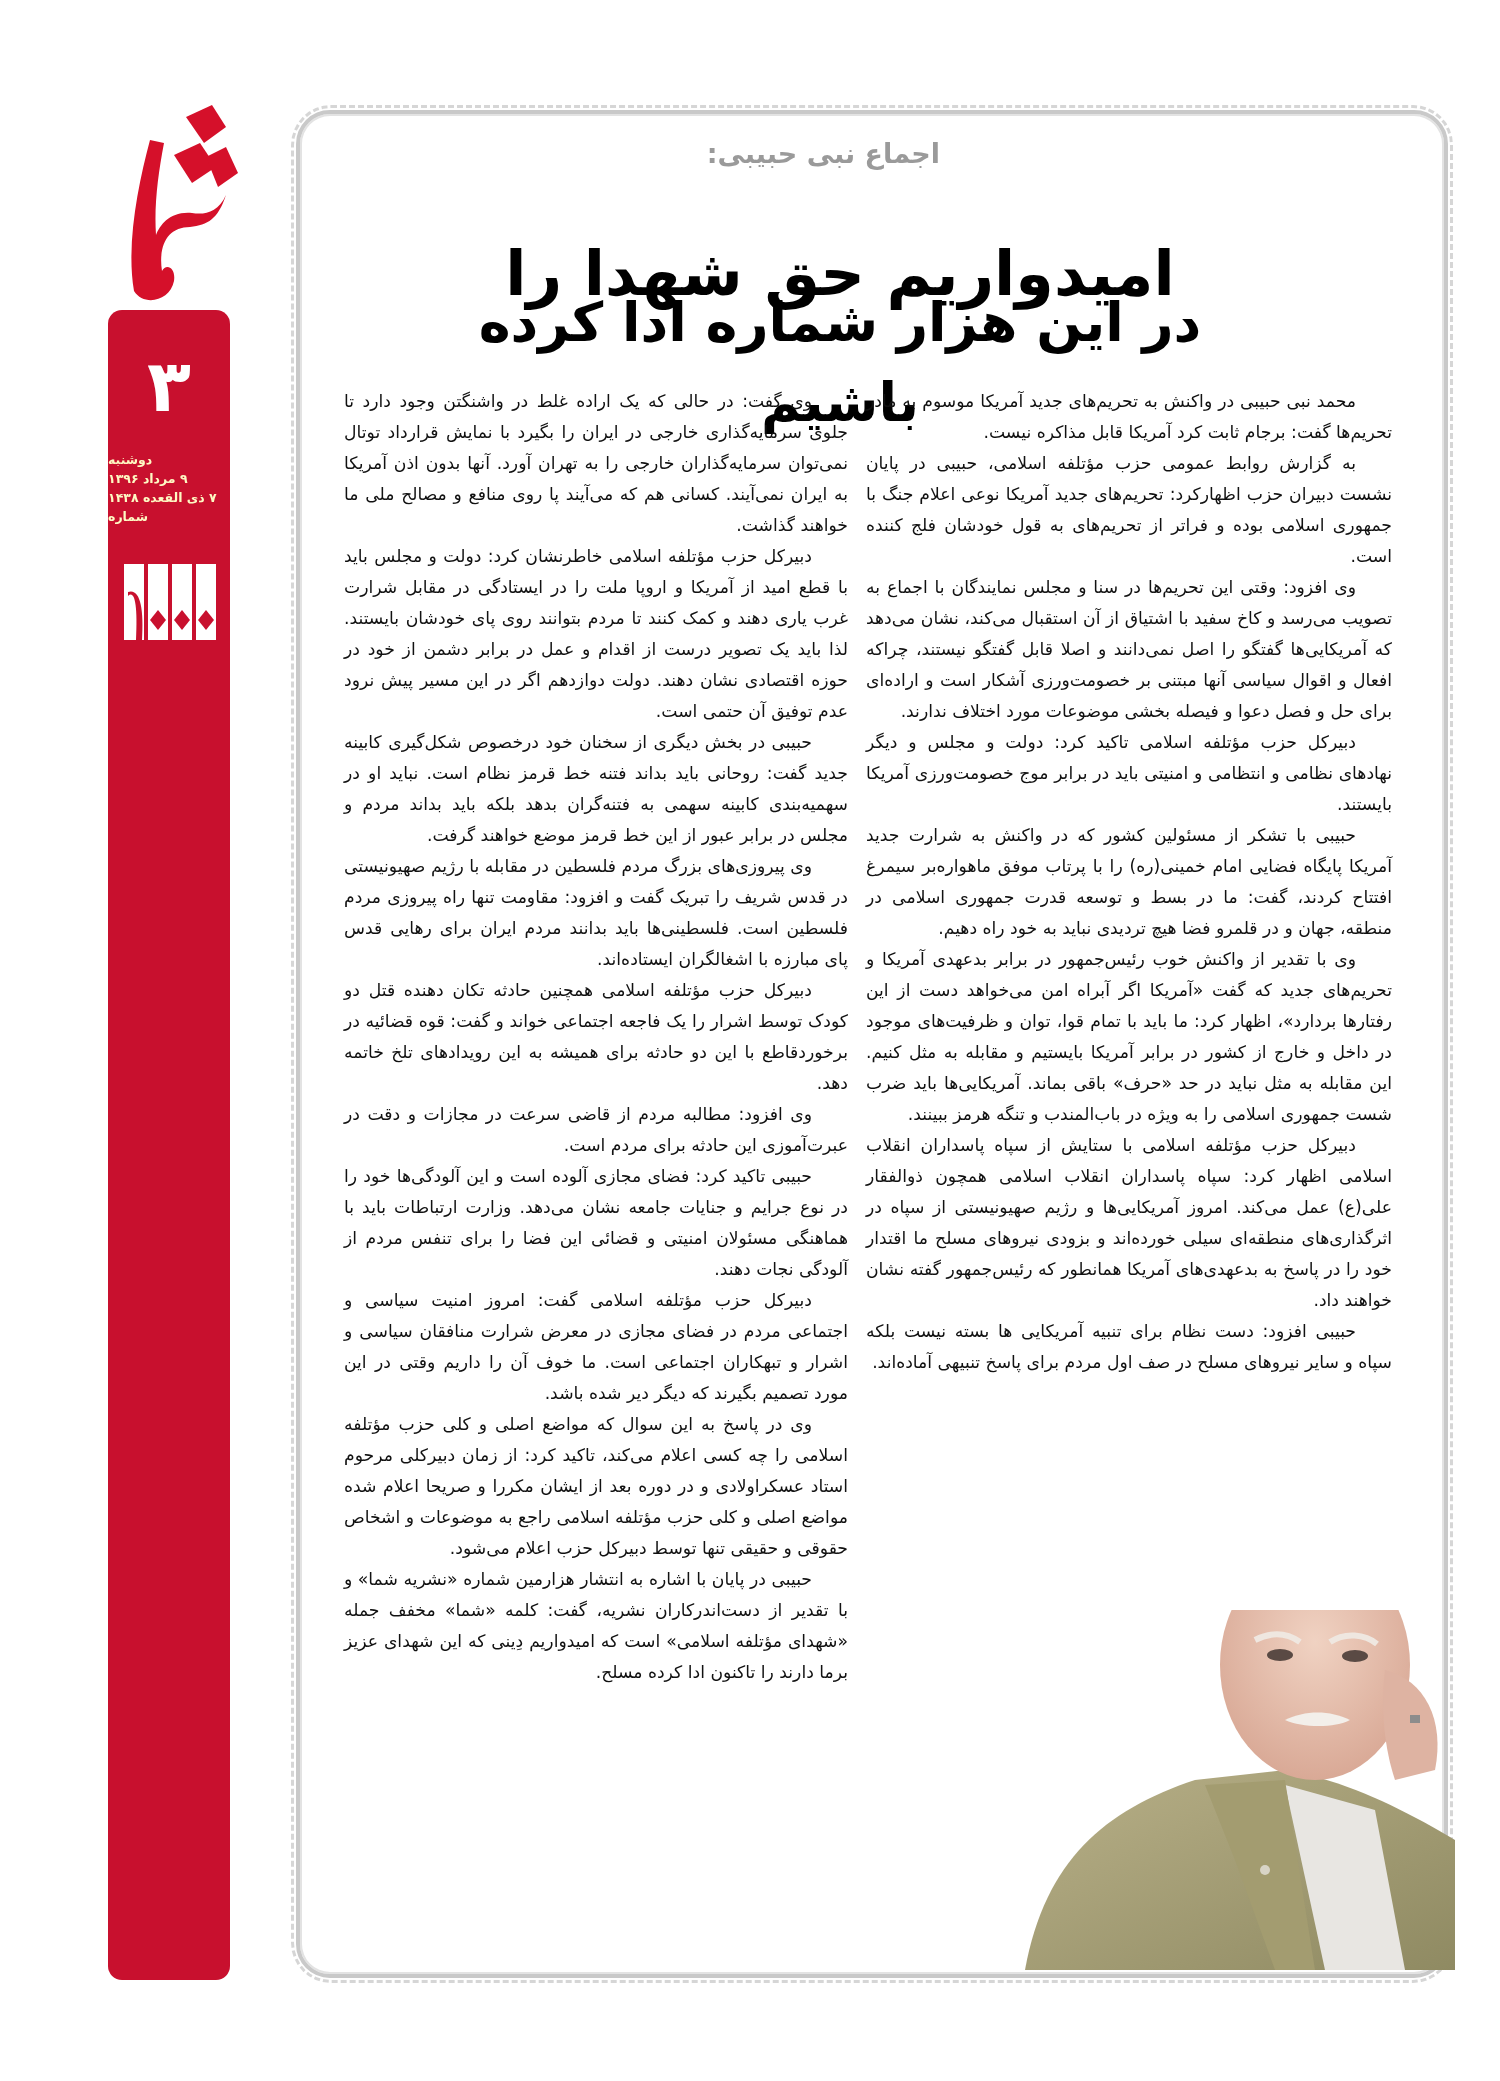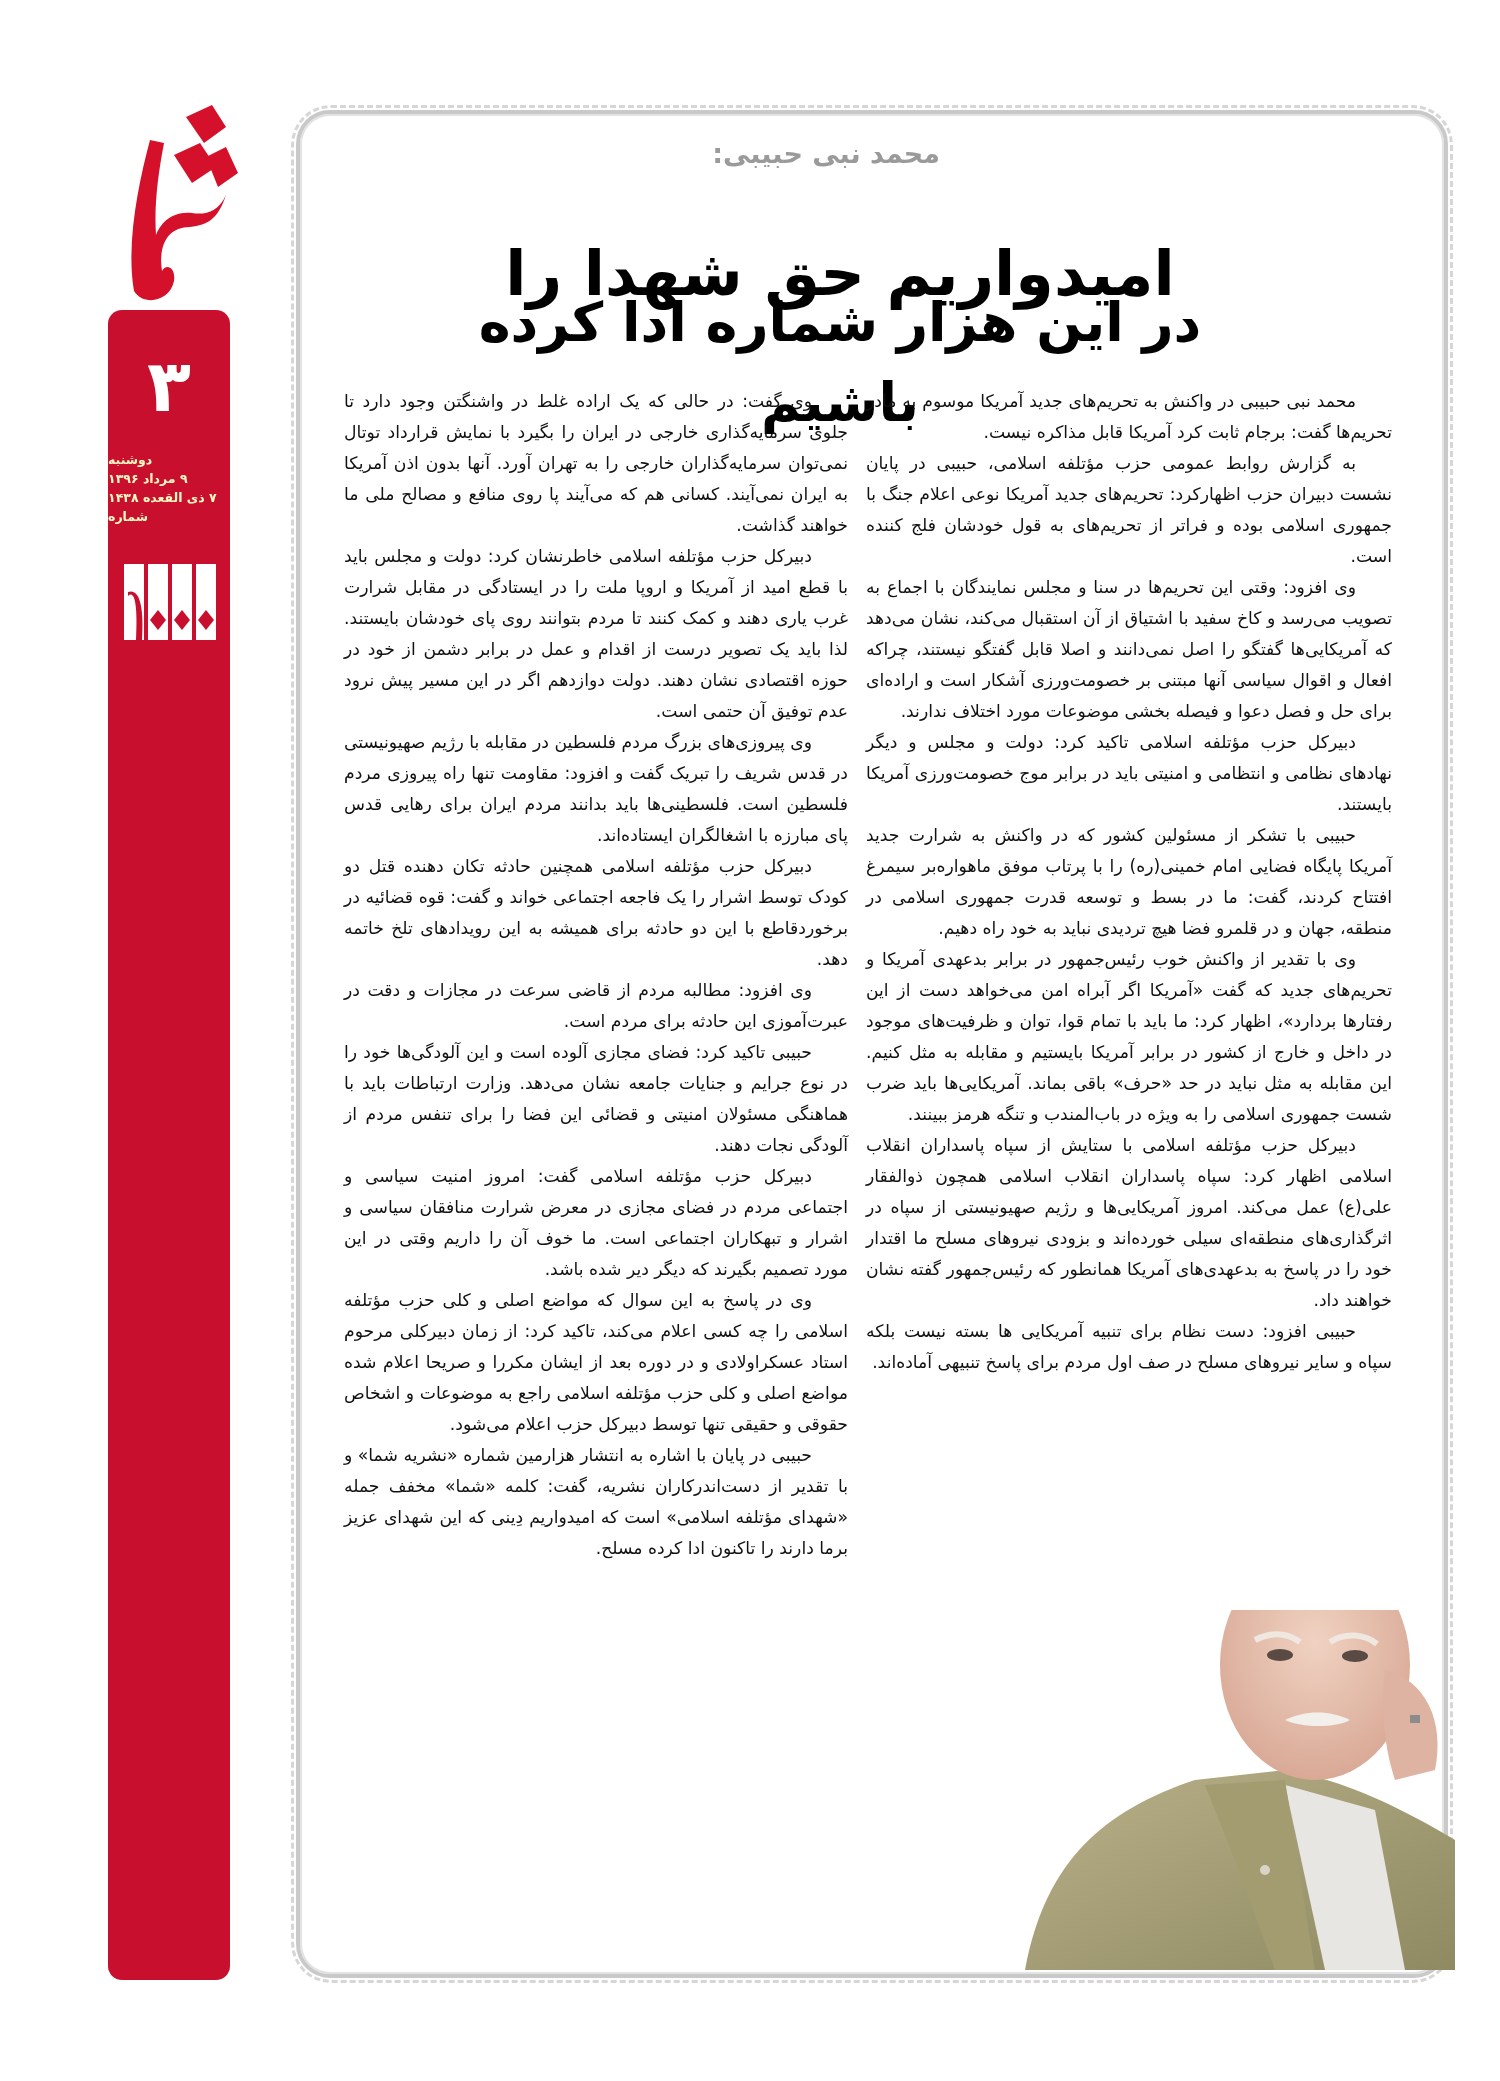--- a/index.html
+++ b/index.html
@@ -64,21 +64,21 @@
       <path d="M8 34 C14 28 18 40 16 78 L22 78 C24 46 20 26 8 30 Z" fill="#c8102e"></path>
       <path d="M38 48 L46 58 L38 68 L30 58 Z" fill="#c8102e"></path>
       <path d="M62 48 L70 58 L62 68 L54 58 Z" fill="#c8102e"></path>
       <path d="M86 48 L94 58 L86 68 L78 58 Z" fill="#c8102e"></path>
     </svg>
   </div>
 </div>
 
 <div class="frame"></div>
 
-<div class="kicker">محمد نبی حبیبی:</div>
+<div class="kicker">اجماع نبی حبیبی:</div>
 <div class="headline l1">امیدواریم حق شهدا را</div>
 <div class="headline l2">در این هزار شماره ادا کرده باشیم</div>
 
 <div class="col col-right">
   <p>محمد نبی حبیبی در واکنش به تحریم‌های جدید آمریکا موسوم به مادر تحریم‌ها گفت: برجام ثابت کرد آمریکا قابل مذاکره نیست.</p>
   <p>به گزارش روابط عمومی حزب مؤتلفه اسلامی، حبیبی در پایان نشست دبیران حزب اظهارکرد: تحریم‌های جدید آمریکا نوعی اعلام جنگ با جمهوری اسلامی بوده و فراتر از تحریم‌های به قول خودشان فلج کننده است.</p>
   <p>وی افزود: وقتی این تحریم‌ها در سنا و مجلس نمایندگان با اجماع به تصویب می‌رسد و کاخ سفید با اشتیاق از آن استقبال می‌کند، نشان می‌دهد که آمریکایی‌ها گفتگو را اصل نمی‌دانند و اصلا قابل گفتگو نیستند، چراکه افعال و اقوال سیاسی آنها مبتنی بر خصومت‌ورزی آشکار است و اراده‌ای برای حل و فصل دعوا و فیصله بخشی موضوعات مورد اختلاف ندارند.</p>
   <p>دبیرکل حزب مؤتلفه اسلامی تاکید کرد: دولت و مجلس و دیگر نهادهای نظامی و انتظامی و امنیتی باید در برابر موج خصومت‌ورزی آمریکا بایستند.</p>
   <p>حبیبی با تشکر از مسئولین کشور که در واکنش به شرارت جدید آمریکا پایگاه فضایی امام خمینی(ره) را با پرتاب موفق ماهواره‌بر سیمرغ افتتاح کردند، گفت: ما در بسط و توسعه قدرت جمهوری اسلامی در منطقه، جهان و در قلمرو فضا هیچ تردیدی نباید به خود راه دهیم.</p>
   <p>وی با تقدیر از واکنش خوب رئیس‌جمهور در برابر بدعهدی آمریکا و تحریم‌های جدید که گفت «آمریکا اگر آبراه امن می‌خواهد دست از این رفتارها بردارد»، اظهار کرد: ما باید با تمام قوا، توان و ظرفیت‌های موجود در داخل و خارج از کشور در برابر آمریکا بایستیم و مقابله به مثل کنیم. این مقابله به مثل نباید در حد «حرف» باقی بماند. آمریکایی‌ها باید ضرب شست جمهوری اسلامی را به ویژه در باب‌المندب و تنگه هرمز ببینند.</p>
@@ -97,20 +97,21 @@
   
   
   
   
   
 </div>
 
 <div class="col col-left">
   <p>وی گفت: در حالی که یک اراده غلط در واشنگتن وجود دارد تا جلوی سرمایه‌گذاری خارجی در ایران را بگیرد با نمایش قرارداد توتال نمی‌توان سرمایه‌گذاران خارجی را به تهران آورد. آنها بدون اذن آمریکا به ایران نمی‌آیند. کسانی هم که می‌آیند پا روی منافع و مصالح ملی ما خواهند گذاشت.</p>
   <p>دبیرکل حزب مؤتلفه اسلامی خاطرنشان کرد: دولت و مجلس باید با قطع امید از آمریکا و اروپا ملت را در ایستادگی در مقابل شرارت غرب یاری دهند و کمک کنند تا مردم بتوانند روی پای خودشان بایستند. لذا باید یک تصویر درست از اقدام و عمل در برابر دشمن از خود در حوزه اقتصادی نشان دهند. دولت دوازدهم اگر در این مسیر پیش نرود عدم توفیق آن حتمی است.</p>
+  <p>حبیبی در بخش دیگری از سخنان خود درخصوص شکل‌گیری کابینه جدید گفت: روحانی باید بداند فتنه خط قرمز نظام است. نباید او در سهمیه‌بندی کابینه سهمی به فتنه‌گران بدهد بلکه باید بداند مردم و مجلس در برابر عبور از این خط قرمز موضع خواهند گرفت.</p>
   <p>وی پیروزی‌های بزرگ مردم فلسطین در مقابله با رژیم صهیونیستی در قدس شریف را تبریک گفت و افزود: مقاومت تنها راه پیروزی مردم فلسطین است. فلسطینی‌ها باید بدانند مردم ایران برای رهایی قدس پای مبارزه با اشغالگران ایستاده‌اند.</p>
   <p>دبیرکل حزب مؤتلفه اسلامی همچنین حادثه تکان دهنده قتل دو کودک توسط اشرار را یک فاجعه اجتماعی خواند و گفت: قوه قضائیه در برخوردقاطع با این دو حادثه برای همیشه به این رویدادهای تلخ خاتمه دهد.</p>
   <p>وی افزود: مطالبه مردم از قاضی سرعت در مجازات و دقت در عبرت‌آموزی این حادثه برای مردم است.</p>
   <p>حبیبی تاکید کرد: فضای مجازی آلوده است و این آلودگی‌ها خود را در نوع جرایم و جنایات جامعه نشان می‌دهد. وزارت ارتباطات باید با هماهنگی مسئولان امنیتی و قضائی این فضا را برای تنفس مردم از آلودگی نجات دهند.</p>
   <p>دبیرکل حزب مؤتلفه اسلامی گفت: امروز امنیت سیاسی و اجتماعی مردم در فضای مجازی در معرض شرارت منافقان سیاسی و اشرار و تبهکاران اجتماعی است. ما خوف آن را داریم وقتی در این مورد تصمیم بگیرند که دیگر دیر شده باشد.</p>
   <p>وی در پاسخ به این سوال که مواضع اصلی و کلی حزب مؤتلفه اسلامی را چه کسی اعلام می‌کند، تاکید کرد: از زمان دبیرکلی مرحوم استاد عسکراولادی و در دوره بعد از ایشان مکررا و صریحا اعلام شده مواضع اصلی و کلی حزب مؤتلفه اسلامی راجع به موضوعات و اشخاص حقوقی و حقیقی تنها توسط دبیرکل حزب اعلام می‌شود.</p>
   <p>حبیبی در پایان با اشاره به انتشار هزارمین شماره «نشریه شما» و با تقدیر از دست‌اندرکاران نشریه، گفت: کلمه «شما» مخفف جمله «شهدای مؤتلفه اسلامی» است که امیدواریم دِینی که این شهدای عزیز برما دارند را تاکنون ادا کرده مسلح.</p>
 </div>
 
 <div class="photo">

